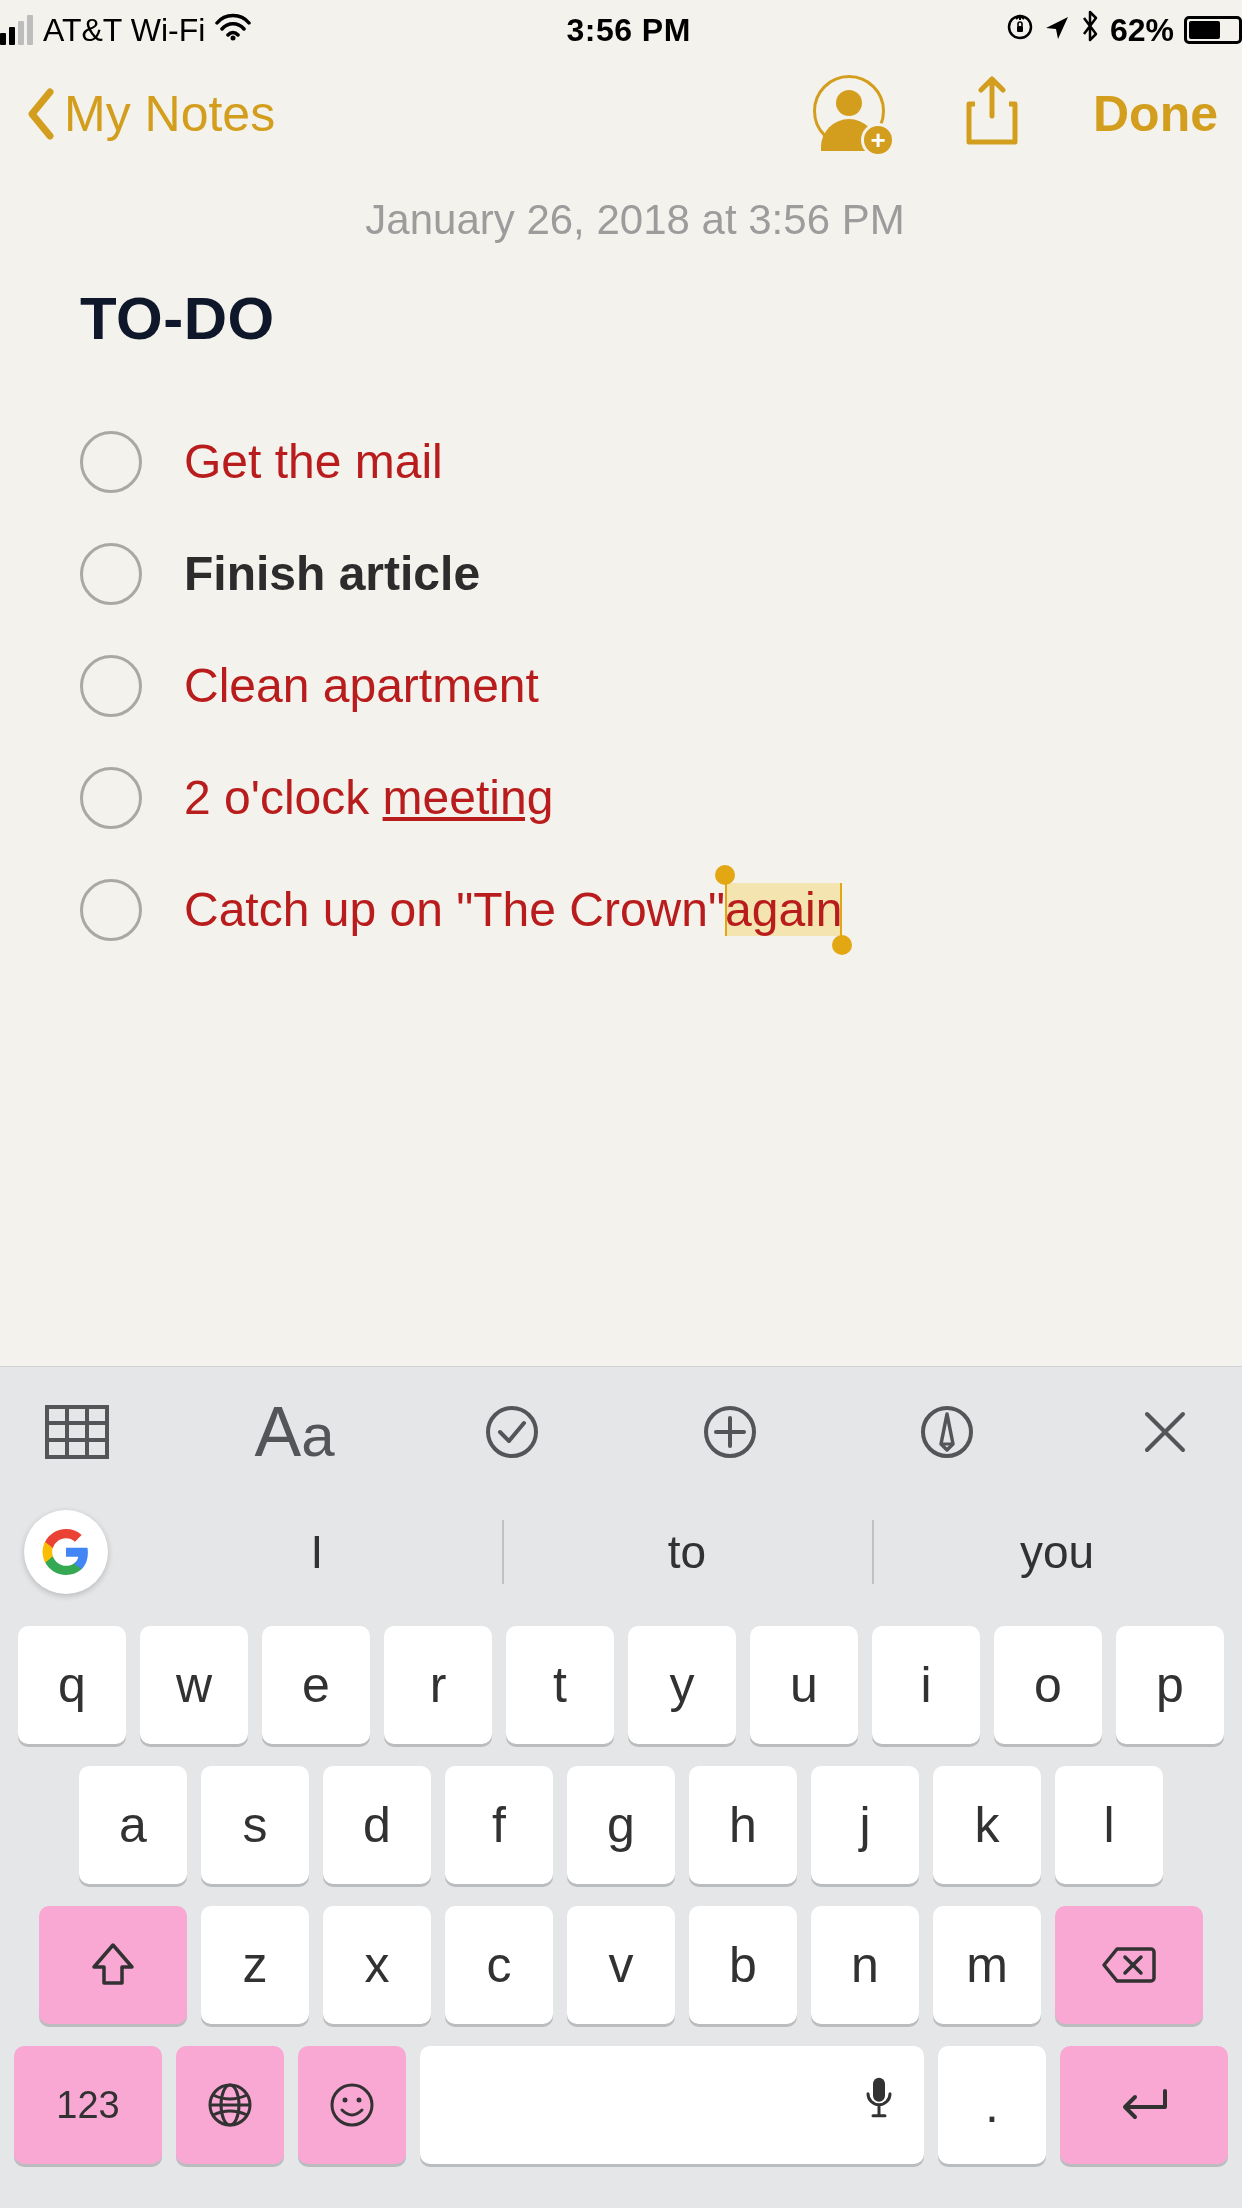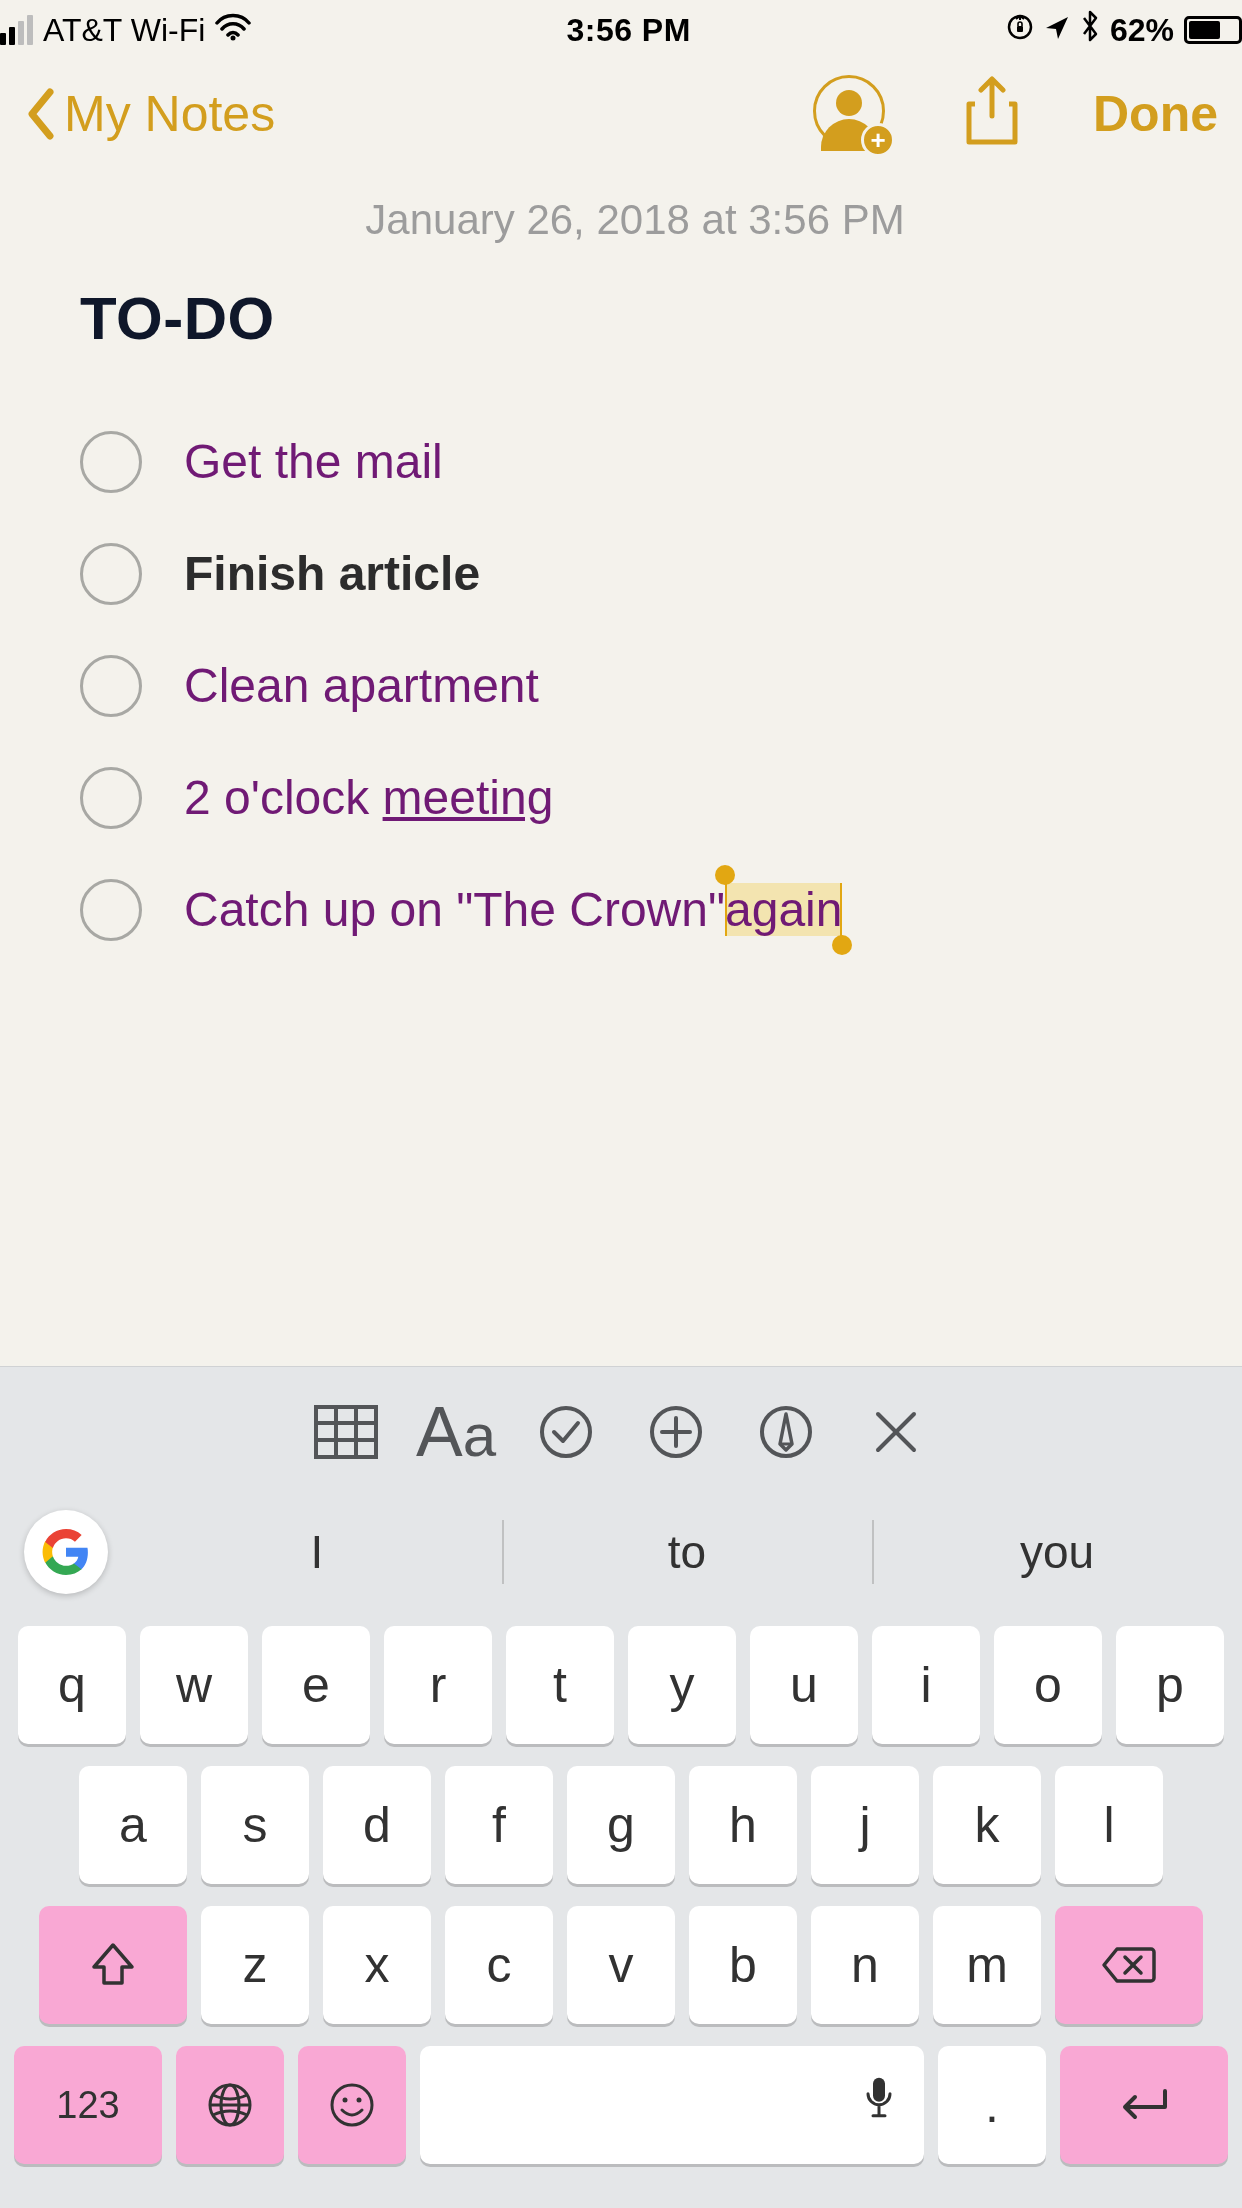--- a/index.html
+++ b/index.html
@@ -31,31 +31,31 @@
   .avatar-add .body { width: 56px; height: 32px; border-radius: 30px 30px 0 0; background: #d39e1e; position: absolute; bottom: 2px; left: 8px; }
   .avatar-add .plus { position: absolute; right: -4px; bottom: -4px; width: 34px; height: 34px; border-radius: 50%; background: #d39e1e; border: 3px solid #f4f2ec; color: #fff; font-size: 26px; font-weight: 800; display: flex; align-items: center; justify-content: center; line-height: 1; }
   .done { color: #d39e1e; font-size: 50px; font-weight: 700; }
 
   
   .content { flex: 1; padding: 0 52px 40px 80px; overflow: hidden; }
   .datetime { text-align: center; color: #9c9c9c; font-size: 42px; font-weight: 400; margin: 28px 0 40px; }
   .title { font-size: 60px; font-weight: 800; color: #0f172a; margin-bottom: 78px; letter-spacing: 0.5px; }
   .check-item { display: flex; align-items: center; gap: 42px; margin-bottom: 50px; }
   .check-circle { width: 62px; height: 62px; border: 3px solid #a8a8a4; border-radius: 50%; flex-shrink: 0; }
-  .item-text { font-size: 48px; color: #701a75; font-weight: 400; line-height: 1.2; }
+  .item-text { font-size: 48px; color: #b91c1c; font-weight: 400; line-height: 1.2; }
   .item-text.bold { font-weight: 700; color: #2c2c2c;}
   .underline { text-decoration: underline; }
   .sel-wrap { position: relative; display: inline-block; }
   .sel { background: #f3e4b0; box-shadow: inset 2px 0 0 #e2a712, inset -2px 0 0 #e2a712; padding: 0 0; }
   .handle { position: absolute; width: 20px; height: 20px; background: #e2a712; border-radius: 50%; }
   .handle.start { top: -16px; left: -10px; }
   .handle.end   { bottom: -16px; right: -10px; }
 
   
-  .fmtbar { height: 130px; background: #e4e6e8; border-top: 1px solid #d0d2d4; display: flex; align-items: center; justify-content: center; padding: 0 22px; }
+  .fmtbar { height: 130px; background: #e4e6e8; border-top: 1px solid #d0d2d4; display: flex; align-items: center; justify-content: space-between; padding: 0 22px; }
   .fmt-btn { color: #535558; display: flex; align-items: center; justify-content: center; width: 110px; height: 90px; }
   .fmt-btn svg { stroke: #535558; fill: none; }
 
   
   .suggestrow { height: 112px; background: #e4e6e8; display: flex; align-items: center; }
   .g-btn { width: 84px; height: 84px; background: #fff; border-radius: 50%; margin: 0 24px 0 24px; display: flex; align-items: center; justify-content: center; box-shadow: 0 2px 6px rgba(0,0,0,0.2); }
   .suggestions { flex: 1; display: flex; align-items: stretch; height: 72px; }
   .sugg { flex: 1; display: flex; align-items: center; justify-content: center; font-size: 46px; color: #323232; position: relative; }
   .sugg + .sugg::before { content: ''; position: absolute; left: 0; top: 4px; bottom: 4px; width: 2px; background: #c0c1c2; }
 

